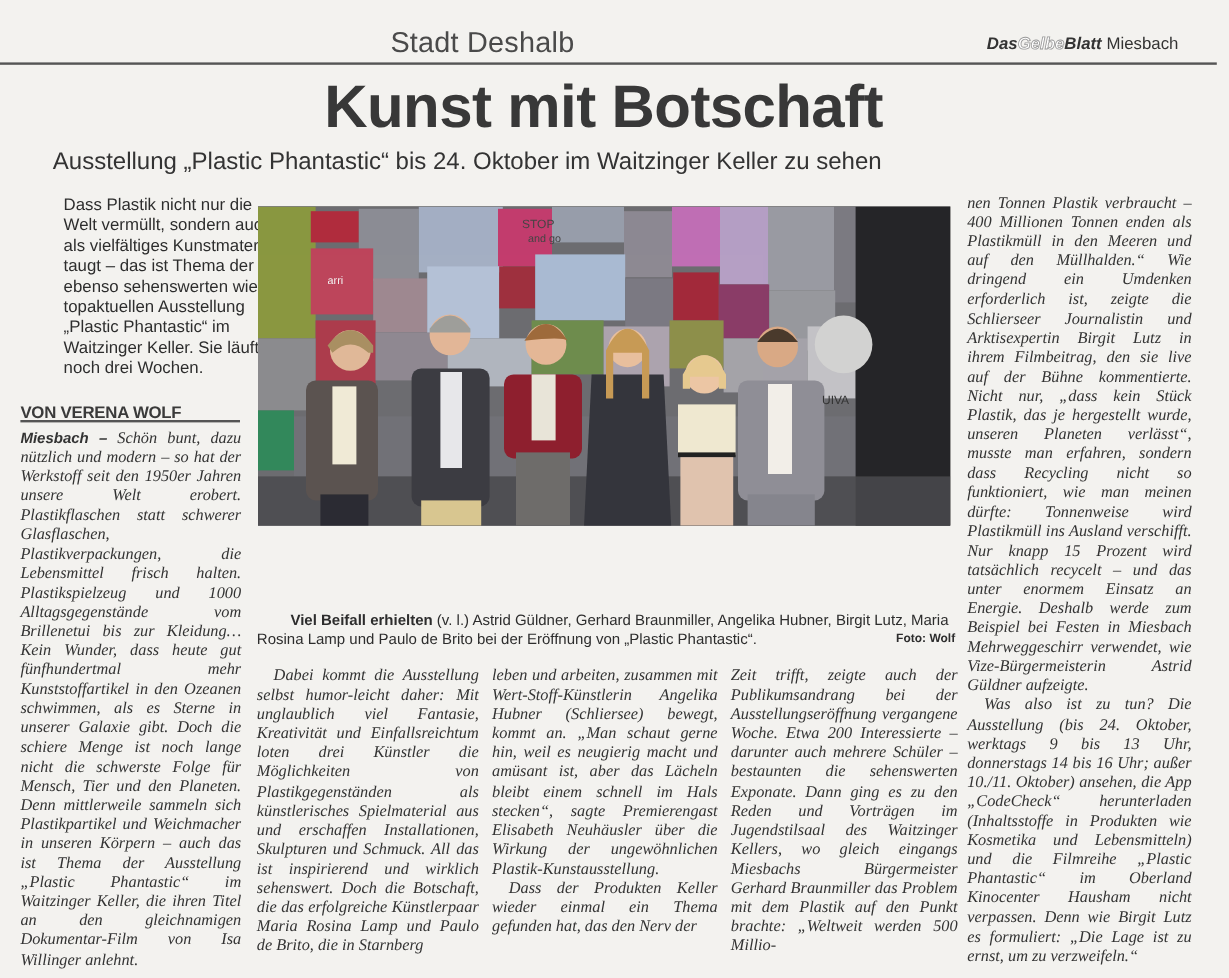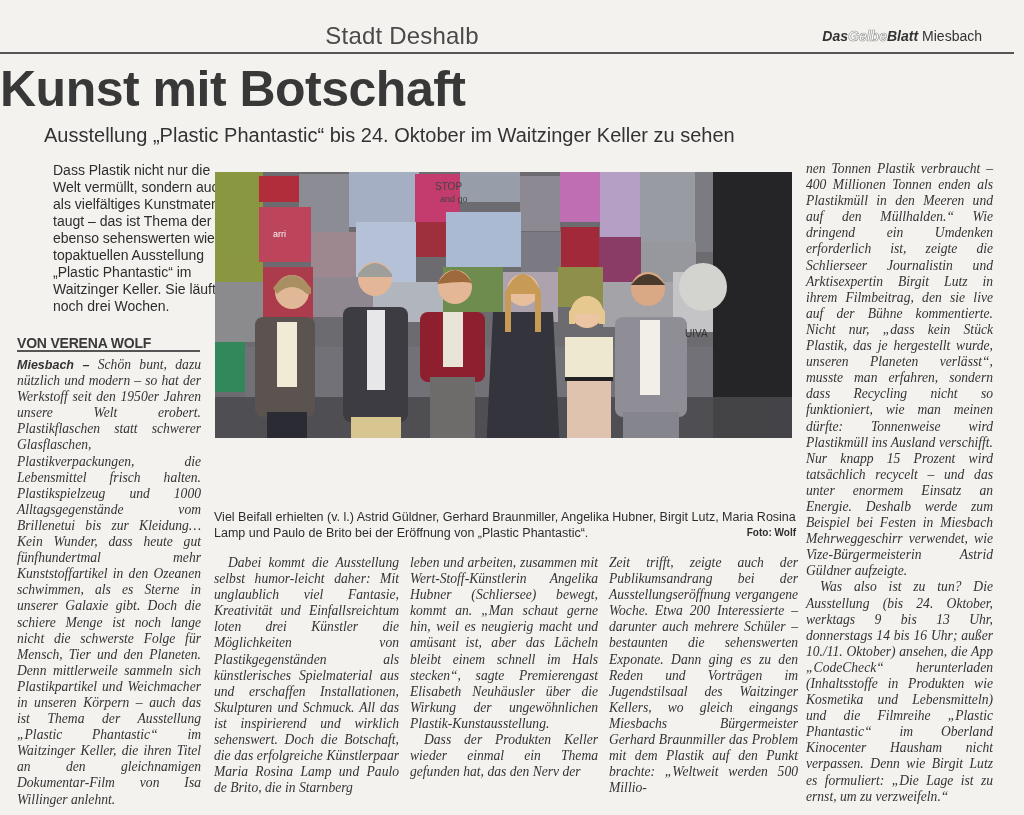--- a/index.html
+++ b/index.html
@@ -23,21 +23,21 @@
   }
   .brand .b1 { font-weight: bold; font-style: italic; }
   .brand .b2 { font-weight: bold; font-style: italic; color: #fff; -webkit-text-stroke: 0.7px #999; }
   .brand .b3 { font-weight: bold; font-style: italic; }
   .brand .b4 { margin-left: 4px; }
   .rule-top {
     position: absolute; left: 0; top: 52px; width: 1014px; height: 2px; background: #555;
   }
 
   .headline {
-    position: absolute; left: 0; top: 60px; width: 1006px; text-align: left;
+    position: absolute; left: 0; top: 60px; width: 1006px; text-align: center;
     font-family: "Liberation Sans", sans-serif; font-weight: bold; font-size: 50px;
     color: #383838; letter-spacing: -0.5px;
   }
   .subline {
     position: absolute; left: 0; top: 124px; width: 1006px; text-align: left;
     font-family: "Liberation Sans", sans-serif; font-size: 20px; color: #333; padding-left: 44px;
   }
 
   .teaser {
     position: absolute; left: 17px; top: 162px; width: 186px;
@@ -67,21 +67,21 @@
   .col5 { left: 806px; top: 161px; width: 187px; }
 
   .photo {
     position: absolute; left: 215px; top: 172px; width: 577px; height: 266px;
     background: #3a3a3a; overflow: hidden;
   }
   .caption {
     position: absolute; left: 214px; top: 509px; width: 582px;
     font-family: "Liberation Sans", sans-serif; font-size: 12.5px; line-height: 16px; color: #2d2d2d;
   }
-  .caption b { font-weight: normal; }
+  .caption b { font-weight: bold; margin-left: 28px; }
   .credit {
     position: absolute; right: 0; bottom: 0;
     font-family: "Liberation Sans", sans-serif; font-weight: bold; font-size: 10px;
   }
 </style>
 </head>
 <body>
 
 <div class="rubric"><span>Stadt Deshalb</span></div>
 <div class="brand">

